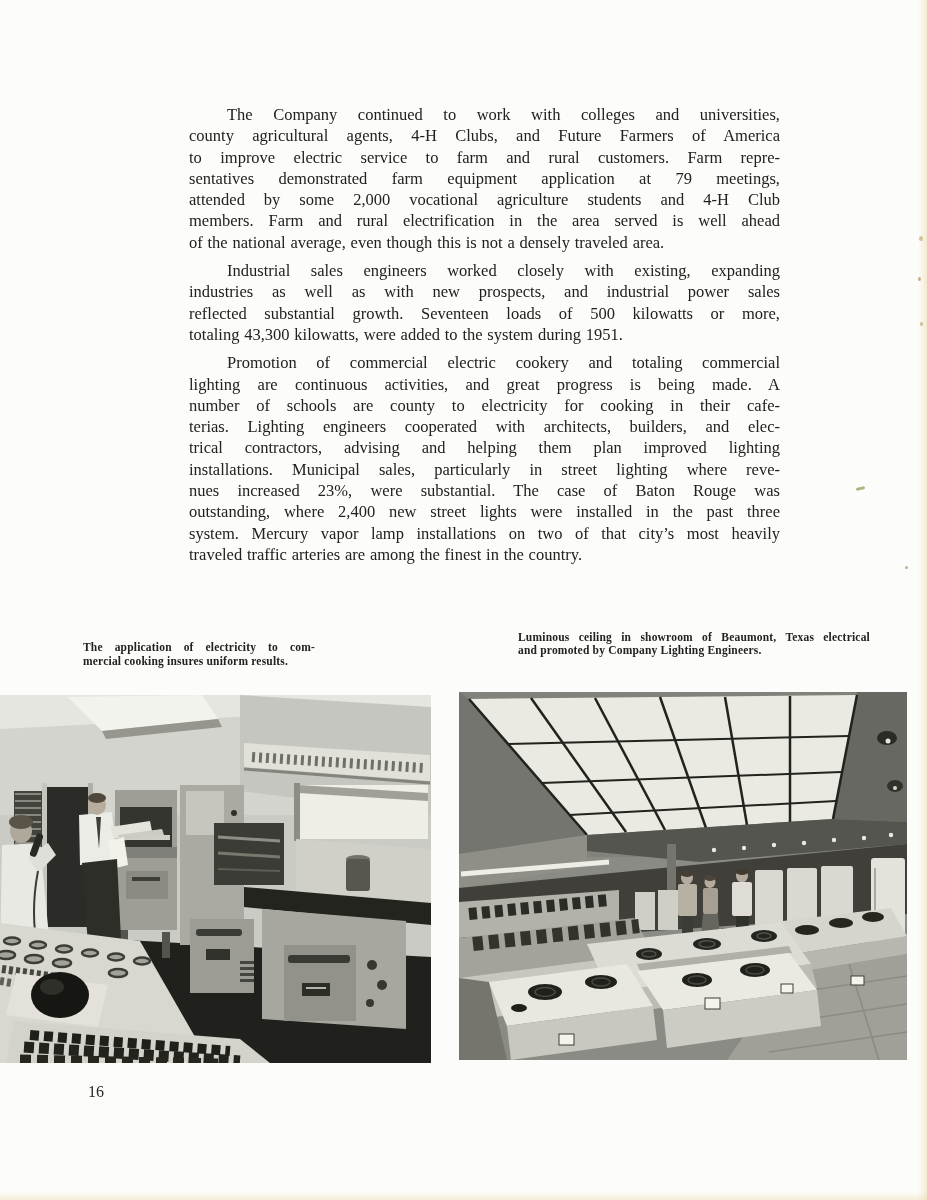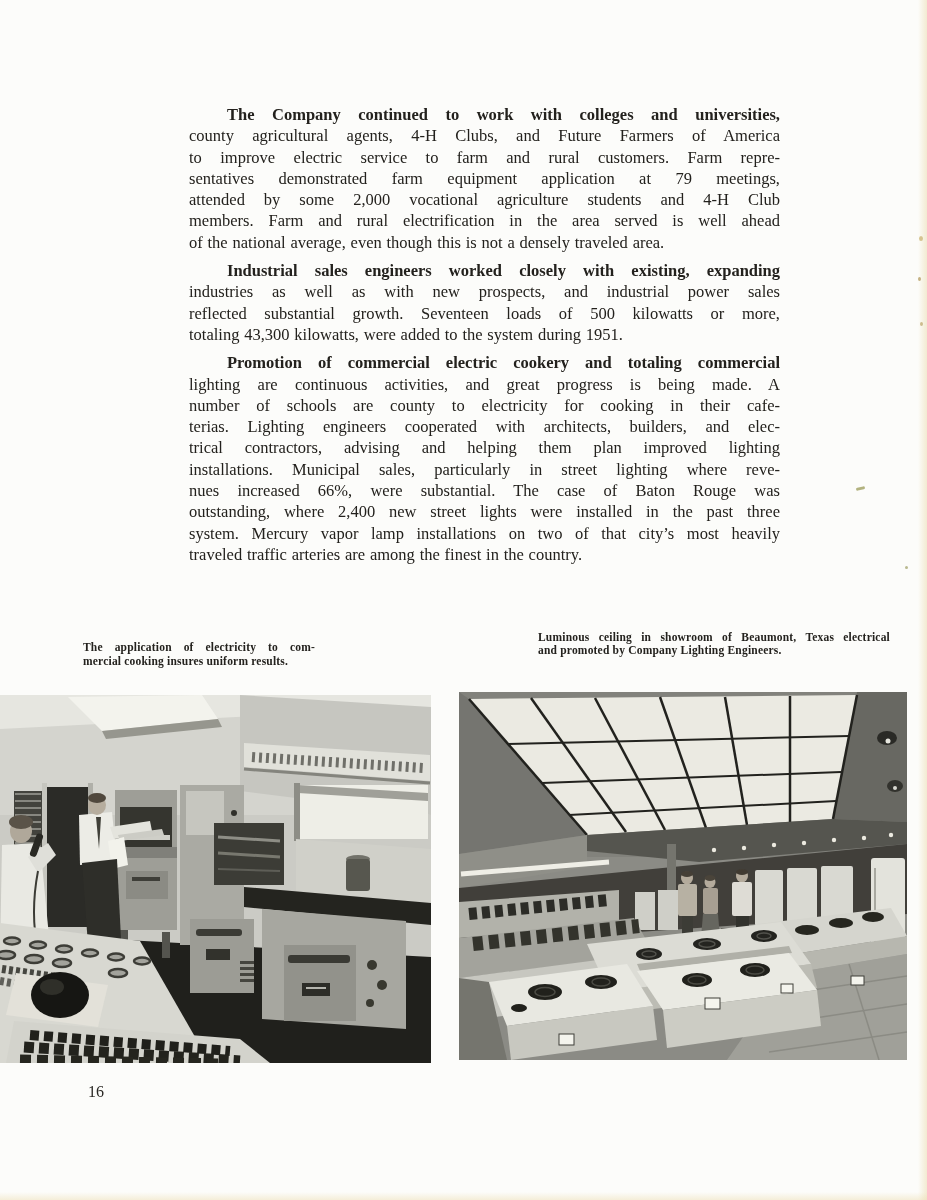--- a/index.html
+++ b/index.html
@@ -10,27 +10,27 @@
     color:#23211d;
   }
   .body-text {
     position:absolute; left:189px; top:104px; width:591px;
     font-size:16.5px; line-height:21.3px;
     word-spacing:0.04em;
   }
   .para + .para { margin-top:7px; }
   .jline { text-align:justify; text-align-last:justify; -moz-text-align-last:justify; white-space:normal; }
   .jline.lastline { text-align-last:left; -moz-text-align-last:left; }
-  .jline.indent { text-indent:38px;font-weight:bold; }
+  .jline.indent { text-indent:38px; }
   .caption {
     position:absolute; font-weight:bold; font-size:11.5px;
     color:#24221e; letter-spacing:0.2px;
   }
   .caption-left { left:83px; top:640px; width:232px; line-height:14px; }
-  .caption-right { left:518px; top:631px; width:352px; line-height:13.4px;margin-left:20px; }
+  .caption-right { left:518px; top:631px; width:352px; line-height:13.4px; }
   .capline { text-align:justify; text-align-last:justify; -moz-text-align-last:justify; }
   .capline.lastline { text-align-last:left; -moz-text-align-last:left; }
   figure.photo { margin:0; padding:0; position:absolute; }
   .photo-left  { left:0;   top:695px; width:431px; height:368px; }
   .photo-right { left:459px; top:692px; width:448px; height:368px; }
   .photo svg { display:block; width:100%; height:100%; }
   .page-number { position:absolute; left:88px; top:1083px; font-size:16px; color:#2a2824; }
   .edge-right {
     position:absolute; top:0; right:0; width:9px; height:100%;
     background:linear-gradient(to right, rgba(238,224,184,0), rgba(235,220,175,0.55));
@@ -67,21 +67,21 @@
       <div class="jline">reflected substantial growth. Seventeen loads of 500 kilowatts or more,</div>
       <div class="jline lastline">totaling 43,300 kilowatts, were added to the system during 1951.</div>
     </div>
     <div class="para">
       <div class="jline indent">Promotion of commercial electric cookery and totaling commercial</div>
       <div class="jline">lighting are continuous activities, and great progress is being made. A</div>
       <div class="jline">number of schools are county to electricity for cooking in their cafe-</div>
       <div class="jline">terias. Lighting engineers cooperated with architects, builders, and elec-</div>
       <div class="jline">trical contractors, advising and helping them plan improved lighting</div>
       <div class="jline">installations. Municipal sales, particularly in street lighting where reve-</div>
-      <div class="jline">nues increased 66%, were substantial. The case of Baton Rouge was</div>
+      <div class="jline">nues increased 23%, were substantial. The case of Baton Rouge was</div>
       <div class="jline">outstanding, where 2,400 new street lights were installed in the past three</div>
       <div class="jline">system. Mercury vapor lamp installations on two of that city’s most heavily</div>
       <div class="jline lastline">traveled traffic arteries are among the finest in the country.</div>
     </div>
   </div>
 
   <div class="caption caption-left">
     <div class="capline">The application of electricity to com-</div>
     <div class="capline lastline">mercial cooking insures uniform results.</div>
   </div>

